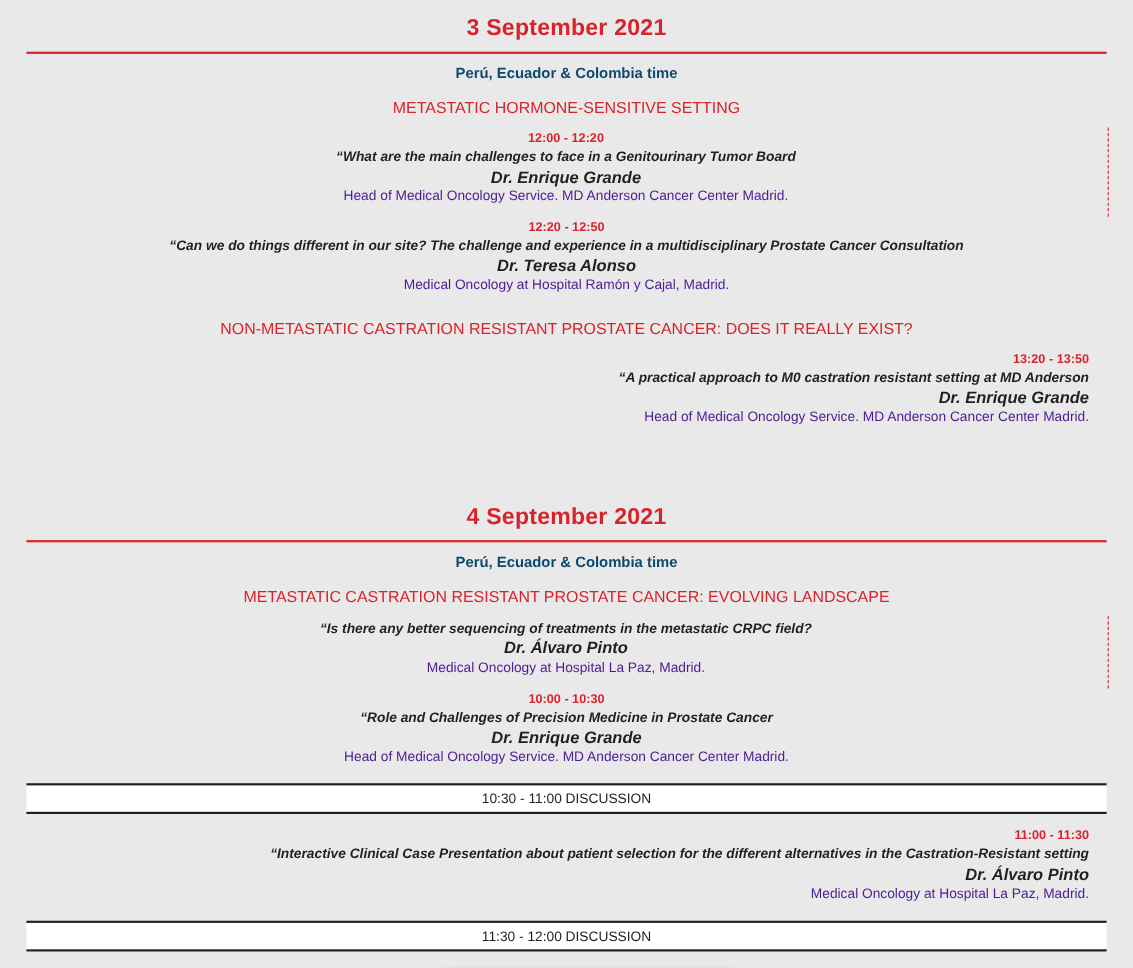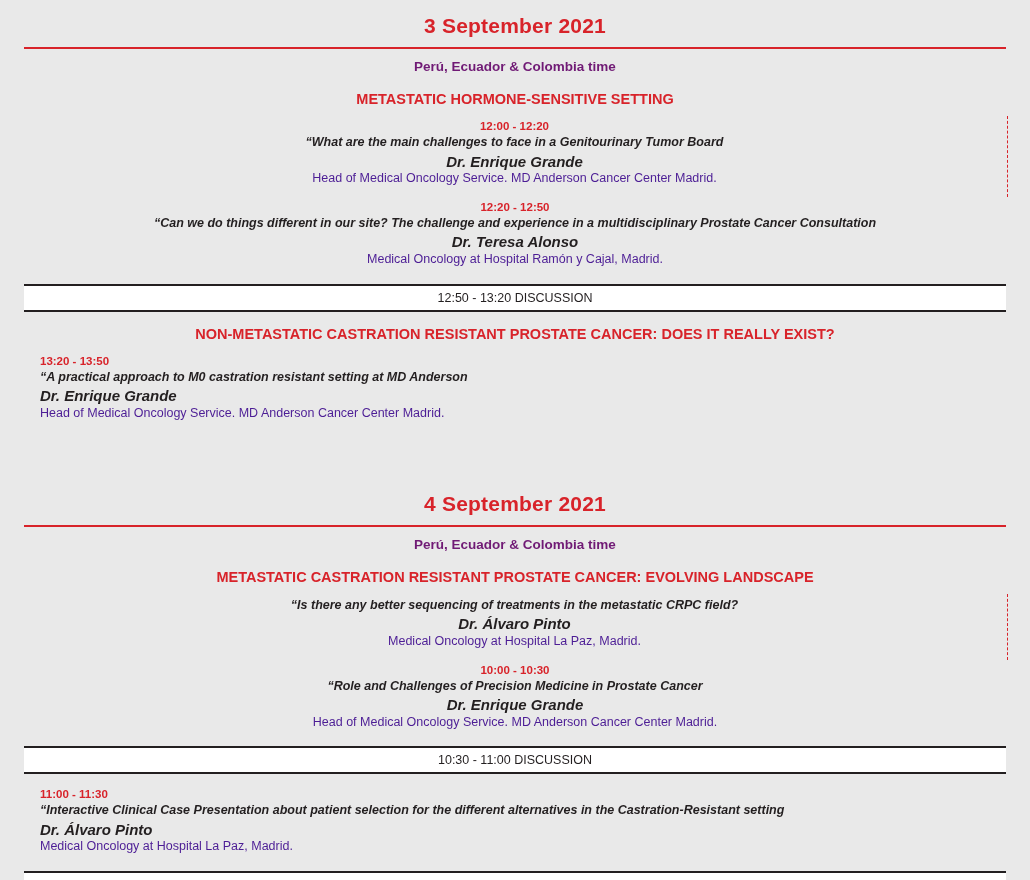--- a/index.html
+++ b/index.html
@@ -34,50 +34,50 @@
   }
   .rule {
     height: 2px;
     background: #d8232a;
     margin: 0 24px;
   }
   .timezone {
     text-align: center;
     font-size: 13.5px;
     font-weight: bold;
-    color: #701a75;
+    color: #0c4a6e;
     padding-top: 10px;
     padding-bottom: 3px;
   }
   .section-title {
     text-align: center;
     color: #d8232a;
     font-size: 14.5px;
-    font-weight: bold;
+    font-weight: normal;
     padding: 14px 20px 8px 20px;
     line-height: 1.2;
   }
   .two-col {
     display: flex;
     align-items: stretch;
     padding: 0 22px;
     flex-direction: column;
   }
   .col {
     flex: 1 1 50%;
     box-sizing: border-box;
     padding: 4px 12px 10px 12px;
     text-align: center;
   }
   .col.left {
     border-right: 1px dashed #d8232a;
   }
   .one-col {
-    padding: 4px 40px 10px 40px;
-    text-align: left;
+    padding: 4px 40px 10px 56px;
+    text-align: right;
   }
   .time {
     color: #d8232a;
     font-size: 11.5px;
     font-weight: bold;
     padding-bottom: 3px;
   }
   .talk-title {
     font-size: 12.5px;
     font-weight: bold;
@@ -175,21 +175,20 @@
         <div class="speaker">Dr. Enrique Grande</div>
         <div class="affil">Head of Medical Oncology Service. MD Anderson Cancer Center Madrid.</div>
       </div>
       <div class="col">
         <div class="time">12:20 - 12:50</div>
         <div class="talk-title">“Can we do things different in our site? The challenge and experience in a  multidisciplinary Prostate Cancer Consultation</div>
         <div class="speaker">Dr. Teresa Alonso</div>
         <div class="affil">Medical Oncology at Hospital Ramón y Cajal, Madrid.</div>
       </div>
     </div>
-    <div class="discussion-bar">12:50 - 13:20 DISCUSSION</div>
 
     <div class="section-title">NON-METASTATIC CASTRATION RESISTANT PROSTATE CANCER: DOES IT REALLY EXIST?</div>
     <div class="one-col">
       <div class="time">13:20 - 13:50</div>
       <div class="talk-title">“A practical approach to M0 castration resistant setting at MD Anderson</div>
       <div class="speaker">Dr. Enrique Grande</div>
       <div class="affil">Head of Medical Oncology Service. MD Anderson Cancer Center Madrid.</div>
     </div>
   </div>
 

